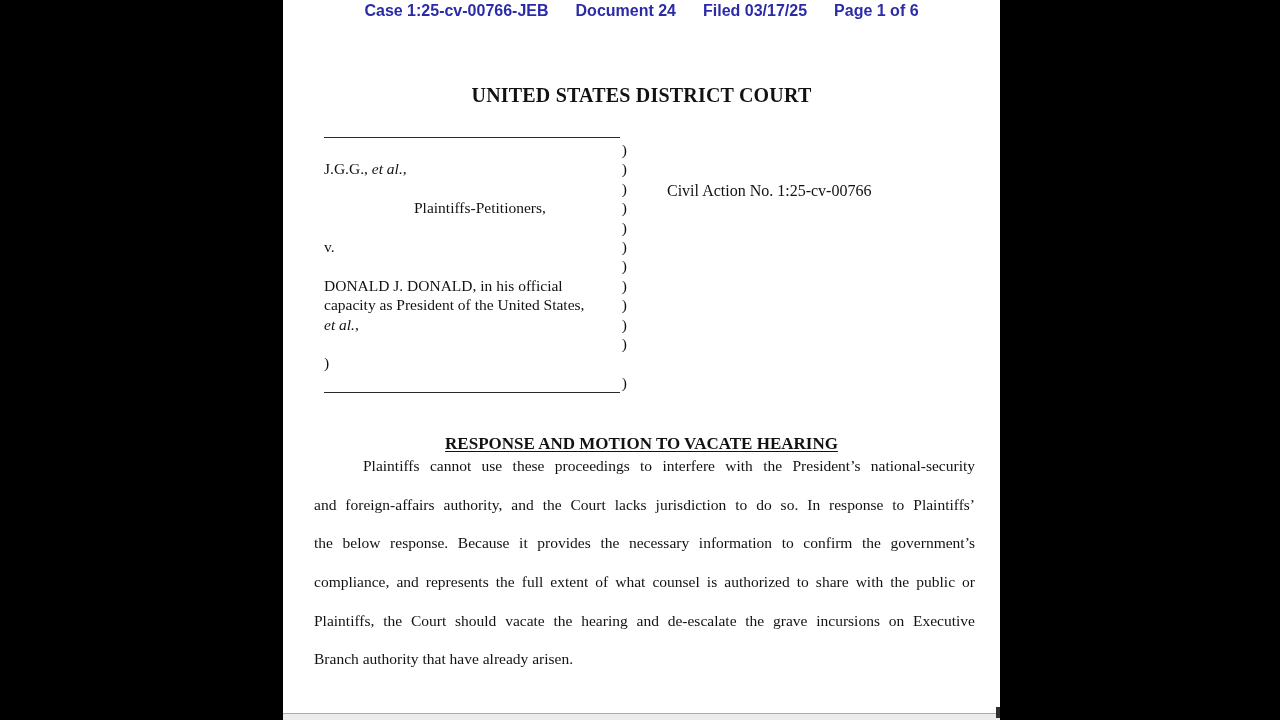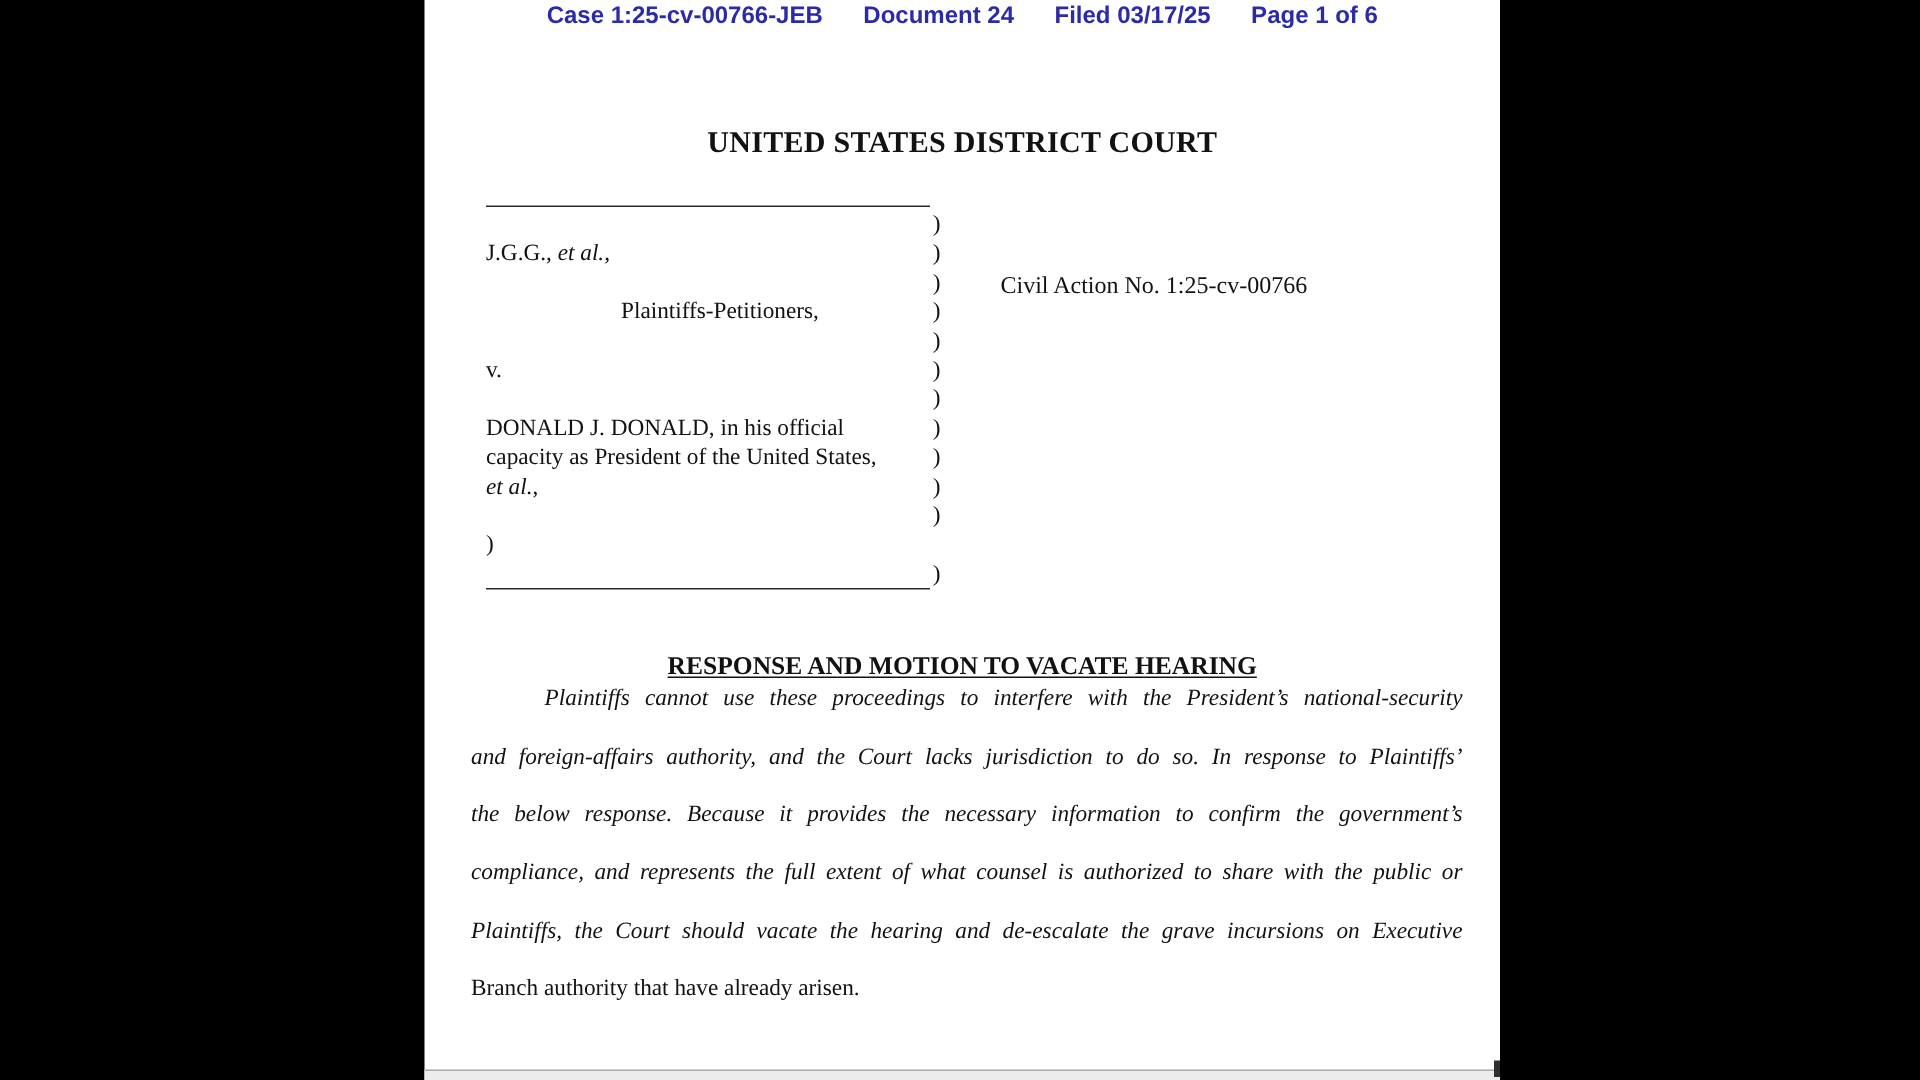--- a/index.html
+++ b/index.html
@@ -119,21 +119,20 @@
     font-size: 15.5px;
   }
   .body-line {
     height: 38.65px;
     line-height: 38.65px;
     white-space: normal;
   }
   .body-line.just {
     text-align: justify;
     text-align-last: justify;
-    font-style: italic;
   }
   .body-line.first { text-indent: 49px; }
 
   
   .bottom-strip {
     position: absolute;
     left: 0;
     bottom: 0;
     width: 100%;
     height: 6px;

